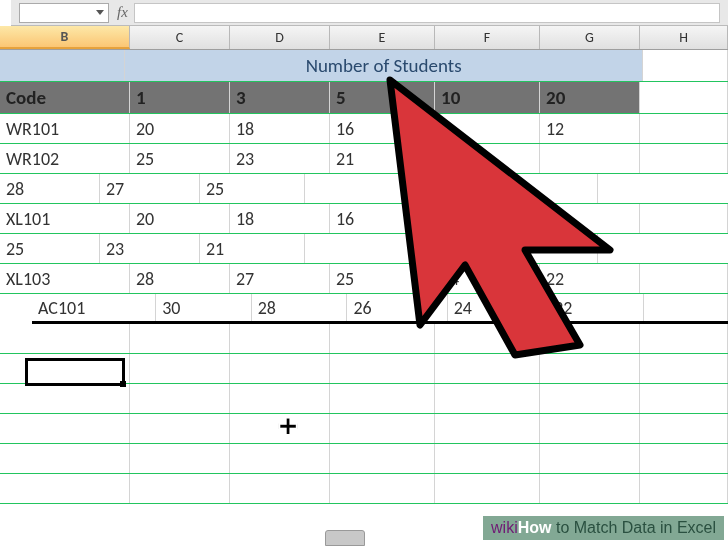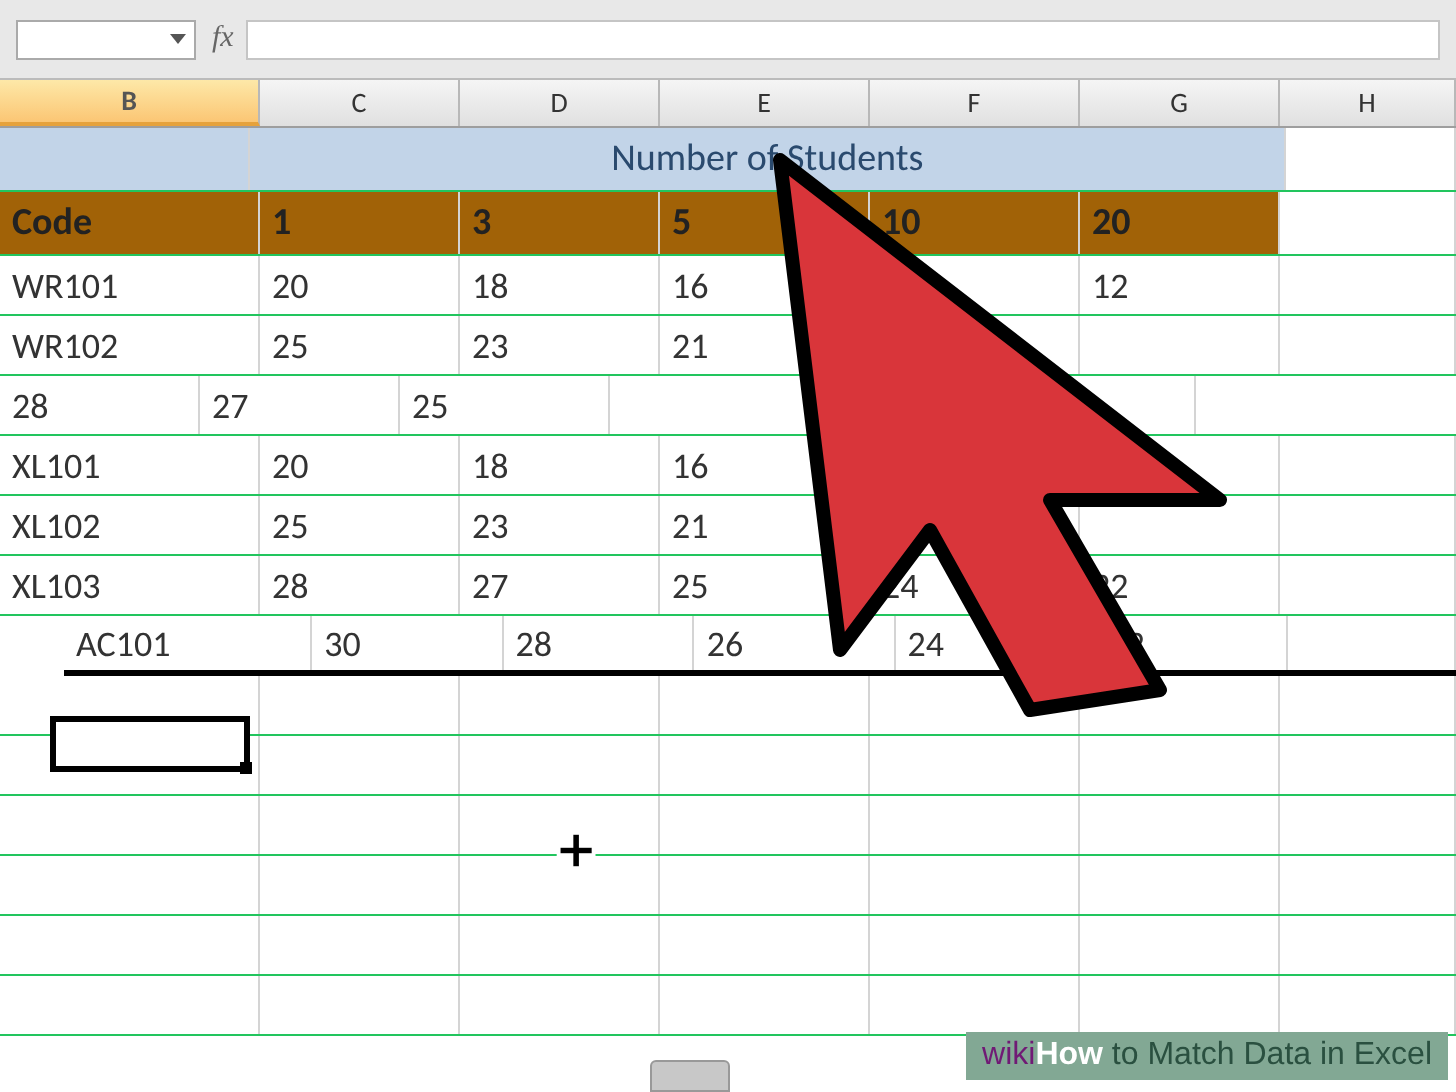--- a/index.html
+++ b/index.html
@@ -7,26 +7,27 @@
       font-family: Calibri, Arial, sans-serif;
       background: #fff;
       width: 728px;
       height: 546px;
       overflow: hidden;
       position: relative;
     }
     
     
     .formula-bar {
-      height: 40px;
+      height: 26px;
       background: #e8e8e8;
       border-bottom: 1px solid #bbb;
       display: flex;
       align-items: center;
       padding: 0 8px;
+      margin-left: 11px;
     }
     .name-box-dropdown {
       width: 90px;
       height: 20px;
       background: #fff;
       border: 1px solid #aaa;
       display: flex;
       align-items: center;
       justify-content: flex-end;
       padding: 0 4px;
@@ -98,21 +99,21 @@
       font-size: 18px;
       color: #333;
       overflow: hidden;
     }
     .title-row .cell {
       background: #c2d4e8;
       color: #2a4a6e;
       font-size: 19px;
     }
     .header-row .cell {
-      background: #a16207;
+      background: #737373;
       font-weight: bold;
       color: #222;
       font-size: 19px;
     }
     .merged-title {
       justify-content: center;
       width: 540px;
     }
     
     .thick-bottom { border-bottom: 3px solid #000 !important; margin-left: 32px; }
@@ -245,21 +246,20 @@
 <div class="grid-row">
   <div class="cell col-B">XL101</div>
   <div class="cell col-C">20</div>
   <div class="cell col-D">18</div>
   <div class="cell col-E">16</div>
   <div class="cell col-F"></div>
   <div class="cell col-G"></div>
   <div class="cell col-H"></div>
 </div>
 <div class="grid-row">
-  <div class="cell col-B">XL102</div>
   <div class="cell col-C">25</div>
   <div class="cell col-D">23</div>
   <div class="cell col-E">21</div>
   <div class="cell col-F"></div>
   <div class="cell col-G"></div>
   <div class="cell col-H"></div>
 </div>
 <div class="grid-row">
   <div class="cell col-B">XL103</div>
   <div class="cell col-C">28</div>

